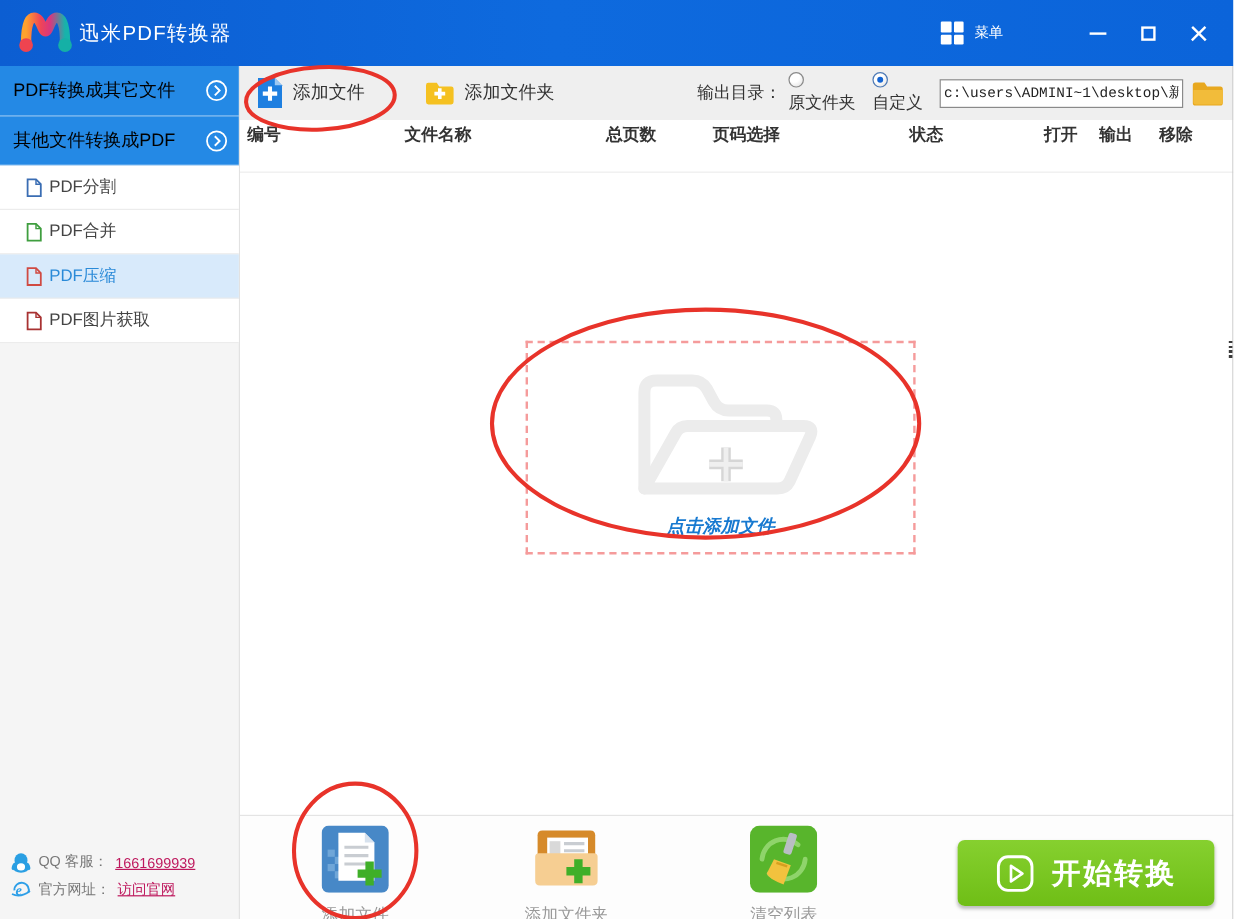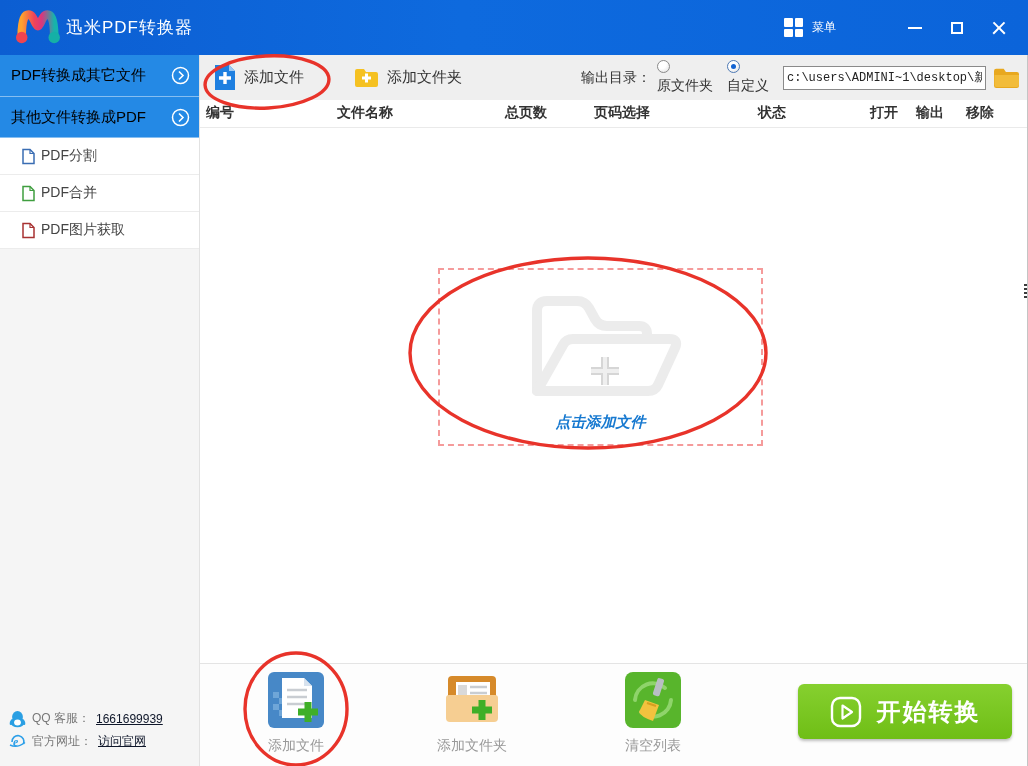--- a/index.html
+++ b/index.html
@@ -31,37 +31,37 @@
   .sidebar { position:absolute; left:0; top:55px; width:200px; bottom:0; background:#f5f5f5; border-right:1px solid #e2e2e2; display:flex; flex-direction:column; }
   .nav-top-item { height:41.7px; flex:none; background:#2489e5; color:#000000; font-size:15px;
     display:flex; align-items:center; padding-left:11px; border-bottom:1px solid rgba(255,255,255,0.45); cursor:pointer; }
   .nav-top-item .chev { margin-left:auto; margin-right:9px; flex:none; }
   .nav-sub-item { height:37px; flex:none; background:#fff; color:#444; font-size:14px;
     display:flex; align-items:center; padding-left:21px; gap:5px; border-bottom:1px solid #ececec; cursor:pointer; }
   .nav-sub-item.active { background:#d8eafb; color:#2a8ad8; }
   .sidebar-fill { flex:1; }
   .sidebar-footer { padding:0 0 13px 9px; font-size:12px; color:#777; }
   .foot-row { display:flex; align-items:center; gap:6px; height:23px; }
-  .foot-row a { color:#0f172a; text-decoration:underline; cursor:pointer; }
+  .foot-row a { color:#be185d; text-decoration:underline; cursor:pointer; }
 
   
   .main { position:absolute; left:200px; top:55px; right:0; bottom:0; background:#fff; }
   .toolbar { height:45px; background:#efefef; display:flex; align-items:center; padding:0 8px 0 14px; }
   .tool-btn { display:flex; align-items:center; gap:8px; font-size:15px; color:#333; cursor:pointer; }
   .tool-btn.folder { margin-left:50px; }
   .out-section { margin-left:auto; display:flex; align-items:center; font-size:14px; color:#333; }
   .out-label { margin-right:6px; }
   .radio-wrap { display:flex; gap:4px; margin-right:14px; cursor:pointer;flex-direction:column; }
   .radio { width:13px; height:13px; border-radius:50%; border:1px solid #8a8a8a; background:radial-gradient(circle at 35% 30%, #fff 40%, #dcdcdc); position:relative; flex:none; }
   .radio.checked { border-color:#4e7ab5; }
   .radio.checked::after { content:""; position:absolute; left:3px; top:3px; width:5px; height:5px; border-radius:50%; background:#1464d2; }
   .path-input { width:203px; height:24px; border:1px solid #8a8a8a; background:#fff; font-family:"Liberation Mono","DejaVu Sans Mono",monospace; font-size:12px; color:#222; padding:0 3px; margin-right:7px; }
   .folder-pick { cursor:pointer; display:flex; align-items:center; }
 
-  .table-header { position:relative; height:28px; background:#fff; border-bottom:1px solid #eaeaea; font-size:14px; font-weight:bold; color:#333; }
+  .table-header { position:relative; height:44px; background:#fff; border-bottom:1px solid #eaeaea; font-size:14px; font-weight:bold; color:#333; }
   .table-header span { position:absolute; top:4px; white-space:nowrap; }
   .col-0{left:6px;} .col-1{left:137px;} .col-2{left:305px;} .col-3{left:394px;}
   .col-4{left:558px;} .col-5{left:670px;} .col-6{left:716px;} .col-7{left:766px;}
 
   .content { position:relative; height:535px; background:#fff; }
   .dropzone { position:absolute; left:238px; top:140px; width:325px; height:178px;
     border:2px dashed #f59b9b; display:flex; flex-direction:column; align-items:center; justify-content:flex-end; padding-bottom:12px; cursor:pointer; }
   .dz-label { color:#1779d0; font-weight:bold; font-size:15px; margin-top:2px;font-style:italic; }
 
   
@@ -144,20 +144,27 @@
       </svg>
       <span>PDF分割</span>
     </div>
     <div class="nav-sub-item">
       <svg width="15" height="17" viewBox="0 0 15 17">
         <path d="M2 1.5 h7 l4 4 v10 h-11 z" fill="none" stroke-width="1.5" stroke="#3f9e3f"></path>
         <path d="M9 1.5 v4 h4" fill="none" stroke-width="1.2" stroke="#3f9e3f"></path>
       </svg>
       <span>PDF合并</span>
     </div>
+    <div class="nav-sub-item active">
+      <svg width="15" height="17" viewBox="0 0 15 17">
+        <path d="M2 1.5 h7 l4 4 v10 h-11 z" fill="none" stroke-width="1.5" stroke="#d04a42"></path>
+        <path d="M9 1.5 v4 h4" fill="none" stroke-width="1.2" stroke="#d04a42"></path>
+      </svg>
+      <span>PDF压缩</span>
+    </div>
     <div class="nav-sub-item">
       <svg width="15" height="17" viewBox="0 0 15 17">
         <path d="M2 1.5 h7 l4 4 v10 h-11 z" fill="none" stroke-width="1.5" stroke="#a83232"></path>
         <path d="M9 1.5 v4 h4" fill="none" stroke-width="1.2" stroke="#a83232"></path>
       </svg>
       <span>PDF图片获取</span>
     </div>
 
     <div class="sidebar-fill"></div>
 

